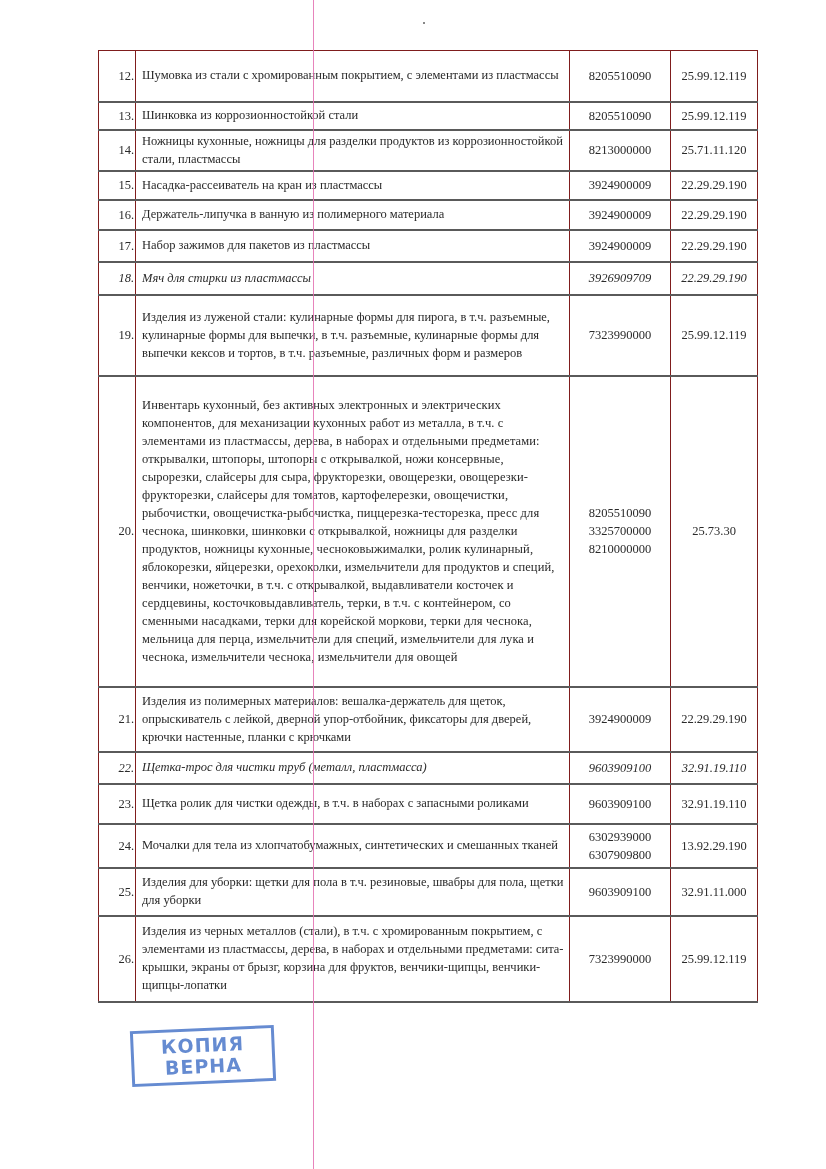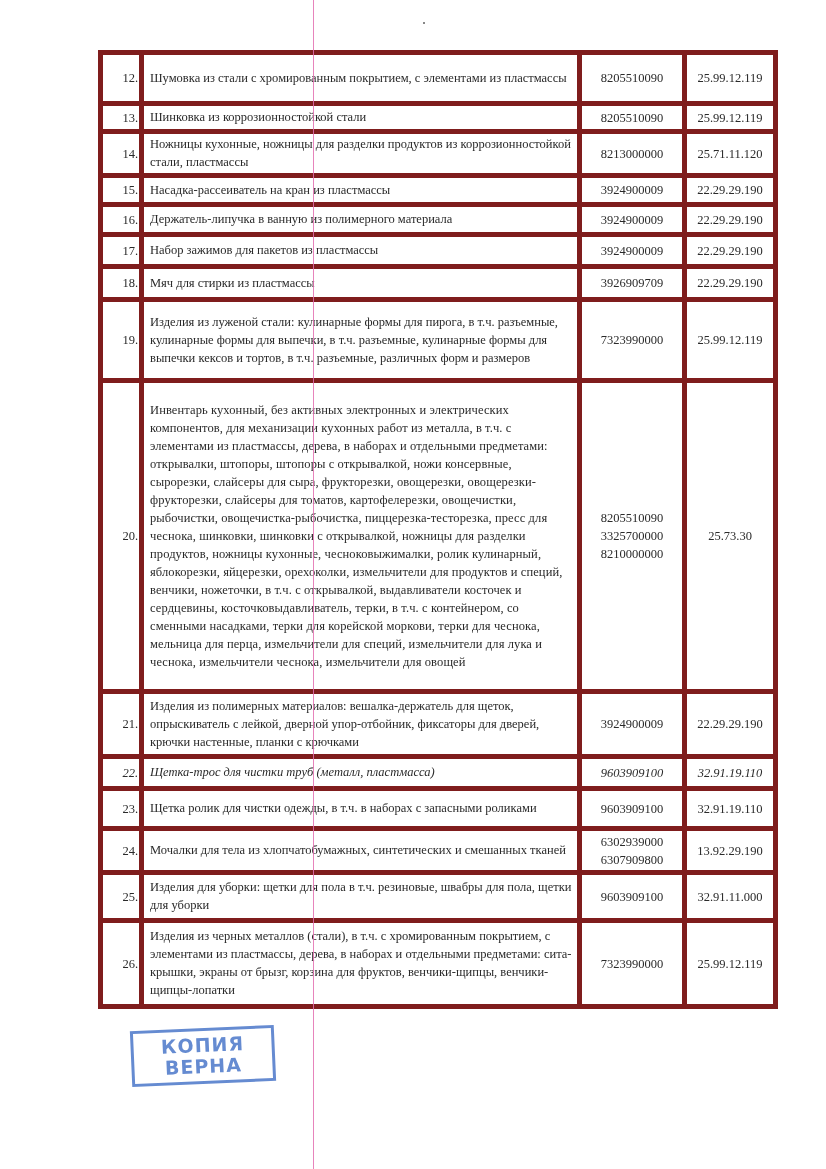--- a/index.html
+++ b/index.html
@@ -6,21 +6,21 @@
   body {
     width: 826px; height: 1169px; background: #ffffff; position: relative; overflow: hidden;
     font-family: "Liberation Serif", "DejaVu Serif", serif; color: #2a2a2a;
   }
   .pink-line { position: absolute; left: 313px; top: 0; width: 1px; height: 1169px; background: #e36fb0; opacity: 0.85; z-index: 5; }
   .dot { position: absolute; left: 423px; top: 22px; width: 2px; height: 2px; background: #888; }
   table.doc {
     position: absolute; left: 98px; top: 50px; width: 648px;
     border-collapse: collapse; table-layout: fixed;
   }
-  table.doc td { border: 5px solid #7f1d1d; font-size: 12.5px; line-height: 18px; vertical-align: middle; padding: 0; }
+  table.doc td { border: 1px solid #7f1d1d; font-size: 12.5px; line-height: 18px; vertical-align: middle; padding: 0; }
   table.doc tr { border-bottom: 2px solid #5a5a5a; }
   td.num { width: 35px; text-align: right; padding-right: 1px !important; font-size: 13.5px; vertical-align: bottom; }
   td.num span { display: inline-block; padding-bottom: 0px; }
   td.desc { width: 423px; padding: 1px 4px 2px 6px !important; vertical-align: top; }
   td.code { width: 100px; text-align: center; font-size: 13px; }
   td.okpd { width: 86px; text-align: center; font-size: 13px; }
   .desc-text { display: block; }
   .row-20 td.desc { letter-spacing: 0.1px; }
   .code-line { display: block; line-height: 18px; }
   .stamp {
@@ -92,21 +92,21 @@
       <tr class="row-17" style="height: 32px; padding-left: 20px;">
         <td class="num"><span>17.</span></td>
         <td class="desc">
           <span class="desc-text">Набор зажимов для пакетов из пластмассы</span>
         </td>
         <td class="code">
           <span class="code-line">3924900009</span>
         </td>
         <td class="okpd"><span>22.29.29.190</span></td>
       </tr>
-      <tr class="row-18" style="height: 33px;">
+      <tr class="row-18" style="height: 33px; font-style: italic;">
         <td class="num"><span>18.</span></td>
         <td class="desc">
           <span class="desc-text">Мяч для стирки из пластмассы</span>
         </td>
         <td class="code">
           <span class="code-line">3926909709</span>
         </td>
         <td class="okpd"><span>22.29.29.190</span></td>
       </tr>
       <tr class="row-19" style="height: 81px;">

